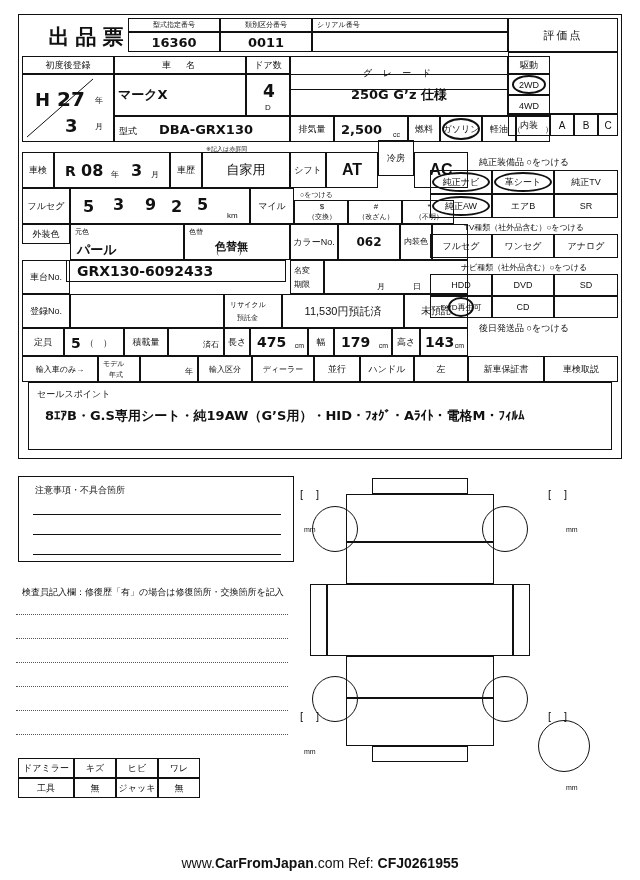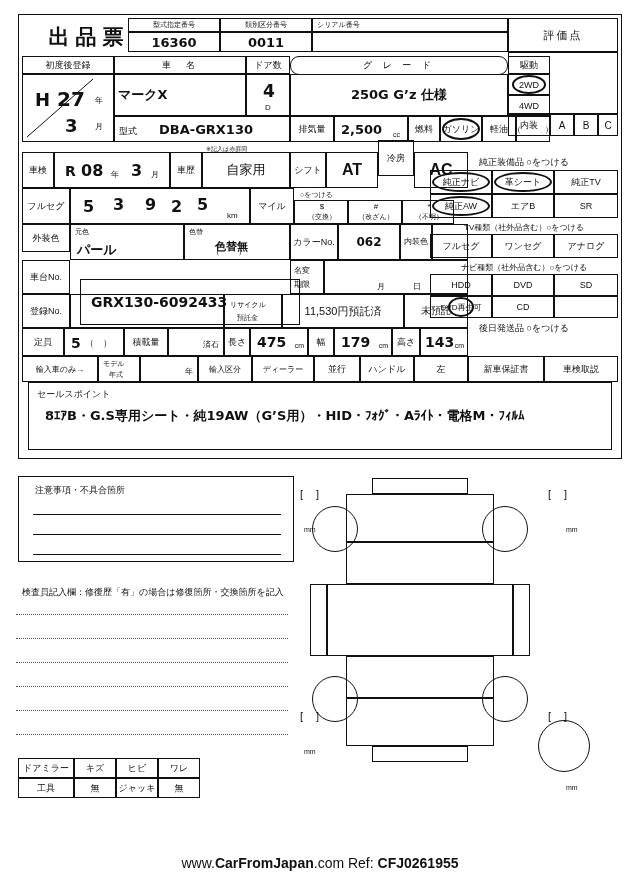--- a/index.html
+++ b/index.html
@@ -103,21 +103,21 @@
   </div>
 
   <div class="bx" style="left:246px;top:56px;width:44px;height:18px;">
     <div class="ctr t9" style="width:100%;height:100%;">ドア数</div>
   </div>
   <div class="bx" style="left:246px;top:74px;width:44px;height:42px;">
     <div class="abs hw" style="left:16px;top:6px;font-size:17px;">4</div>
     <div class="abs t8" style="left:18px;top:28px;">D</div>
   </div>
 
-  <div class="bx" style="left:290px;top:56px;width:218px;height:19px;border-radius:9px;">
+  <div class="bx" style="left:290px;top:56px;width:218px;height:34px;">
     <div class="ctr t9" style="width:100%;height:100%;letter-spacing:4px;">グ レ ー ド</div>
   </div>
   <div class="bx" style="left:290px;top:74px;width:218px;height:42px;">
     <div class="ctr t13 hw" style="width:100%;height:100%;border-radius:10px;">250G G’z 仕様</div>
   </div>
 
   <div class="bx" style="left:508px;top:56px;width:42px;height:18px;">
     <div class="ctr t9" style="width:100%;height:100%;">駆動</div>
   </div>
   <div class="bx" style="left:508px;top:74px;width:42px;height:21px;">
@@ -219,21 +219,21 @@
   </div>
   <div class="bx" style="left:348px;top:200px;width:54px;height:24px;">
     <div class="abs t8 ctr" style="left:0;top:1px;width:54px;">#</div>
     <div class="abs t7 ctr" style="left:0;top:11px;width:54px;">（改ざん）</div>
   </div>
   <div class="bx" style="left:402px;top:200px;width:52px;height:24px;">
     <div class="abs t8 ctr" style="left:0;top:1px;width:52px;">*</div>
     <div class="abs t7 ctr" style="left:0;top:11px;width:52px;">（不明）</div>
   </div>
 
-  <div class="bx" style="left:22px;top:224px;width:48px;height:28px;">
+  <div class="bx" style="left:22px;top:224px;width:48px;height:20px;">
     <div class="ctr t9" style="width:100%;height:100%;">外装色</div>
   </div>
   <div class="bx" style="left:70px;top:224px;width:114px;height:36px;">
     <div class="abs t7" style="left:4px;top:2px;">元色</div>
     <div class="abs hw t13" style="left:6px;top:16px;">パール</div>
   </div>
   <div class="bx" style="left:184px;top:224px;width:106px;height:36px;">
     <div class="abs t7" style="left:4px;top:2px;">色替</div>
     <div class="abs t9" style="left:26px;top:20px;">（　　）</div>
     <div class="abs hw t11" style="left:30px;top:14px;">色替無</div>
@@ -247,21 +247,21 @@
   <div class="bx" style="left:400px;top:224px;width:32px;height:36px;">
     <div class="ctr t8" style="width:100%;height:100%;line-height:1.1;">
       <span>内装色</span>
     </div>
   </div>
   <div class="bx" style="left:432px;top:224px;width:36px;height:36px;"></div>
 
   <div class="bx" style="left:22px;top:260px;width:48px;height:34px;">
     <div class="ctr t9" style="width:100%;height:100%;">車台No.</div>
   </div>
-  <div class="bx" style="left:80px;top:260px;width:220px;height:46px;margin-top:19px;">
+  <div class="bx" style="left:66px;top:260px;width:220px;height:22px;">
     <div class="lft t14 hw" style="width:100%;height:100%;padding-left:10px;">GRX130-6092433</div>
   </div>
   <div class="bx" style="left:290px;top:260px;width:34px;height:34px;">
     <div class="abs t8" style="left:3px;top:4px;">名変</div>
     <div class="abs t8" style="left:3px;top:18px;">期限</div>
   </div>
   <div class="bx" style="left:324px;top:260px;width:144px;height:34px;">
     <div class="abs t8" style="left:52px;top:20px;">月</div>
     <div class="abs t8" style="left:88px;top:20px;">日</div>
   </div>

